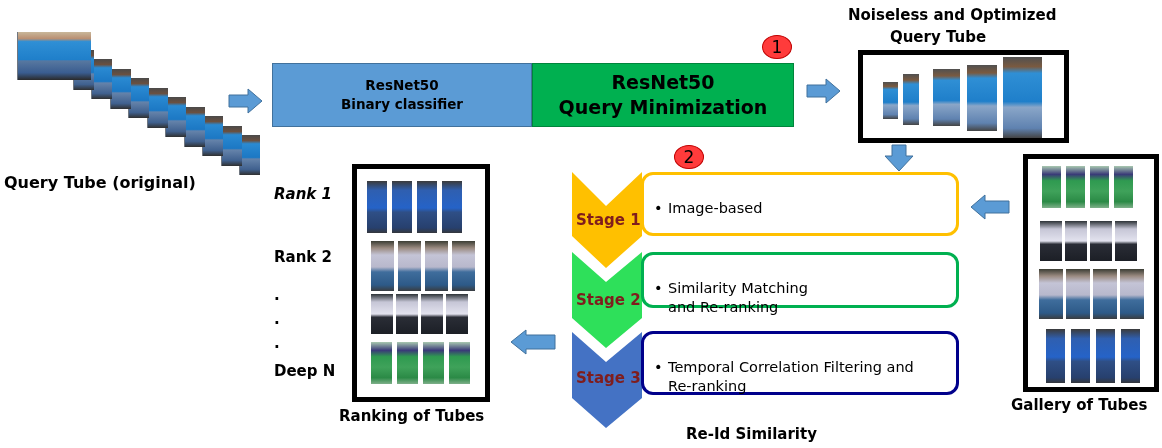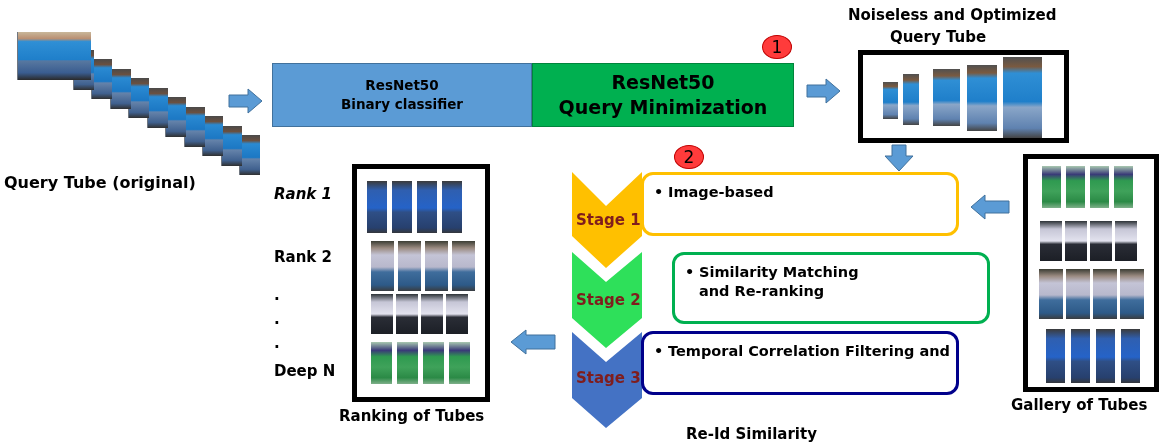--- a/index.html
+++ b/index.html
@@ -24,22 +24,22 @@
   .blackframe { position:absolute; border:5px solid #000; box-sizing:border-box; background:#fff; }
 
   .crop { position:absolute; }
   .p-blue { background: linear-gradient(180deg,#3b3b3b 0%,#2f5fb0 18%,#2563c8 52%,#2f4f86 60%,#27406e 90%,#35373c 100%); }
   .p-white { background: linear-gradient(180deg,#2c3236 0%,#c6c6d6 20%,#e2e2ee 50%,#2a2d36 58%,#1c1f26 100%); }
   .p-back { background: linear-gradient(180deg,#3b3d34 0%,#9a8a80 14%,#c4c4d6 28%,#b8b8cc 52%,#3f6d9c 62%,#2d5a88 88%,#3a3d40 100%); }
   .p-green { background: linear-gradient(180deg,#a8c8b0 0%,#3a3a78 20%,#2f9a50 35%,#3fa25a 60%,#2b8a46 85%,#7fb08a 100%); }
   .p-q { background: linear-gradient(180deg,#505050 0%,#7a5a40 12%,#2f8fd5 20%,#1f7fca 55%,#8aa6c8 62%,#5f82b0 88%,#444 100%); }
 
   .stage-text { position:absolute; font-weight:bold; font-size:15px; color:#7f1d1d; }
-  .desc-box { position:absolute; background:#fff; border:3px solid; border-radius:12px; box-sizing:border-box; padding:8px 0 0 10px;
-              font-weight:bold; font-size:14.5px; line-height:19px; }
+  .desc-box { position:absolute; background:#fff; border:3px solid; border-radius:12px; box-sizing:border-box; padding:24px 0 0 10px;
+              font-weight:normal; font-size:14.5px; line-height:19px; }
   .desc-box .bullet { display:inline-block; width:14px; }
   .desc-box .cont { padding-left:14px; display:block; }
 </style>
 </head>
 <body>
 
 <div id="orig-tube">
     <div class="frame" style="left: 17px; top: 32px; width: 36px; height: 48px; z-index: 13;"></div>
     <div class="frame" style="left: 35.5px; top: 32px; width: 36px; height: 48px; z-index: 12;"></div>
     <div class="frame" style="left: 54px; top: 32px; width: 36px; height: 48px; z-index: 11;"></div>
@@ -97,26 +97,27 @@
   <polygon points="0,80 34,110 70,80 70,146 34,176 0,146" fill="#2ee05a"></polygon>
   <polygon points="0,160 34,190 70,160 70,226 34,256 0,226" fill="#4472c4"></polygon>
 </svg>
 <div class="stage-text" style="left:576px; top:211px;">Stage 1</div>
 <div class="stage-text" style="left:576px; top:291px;">Stage 2</div>
 <div class="stage-text" style="left:576px; top:369px;">Stage 3</div>
 
 <div class="desc-box" style="left:641px; top:172px; width:318px; height:64px; border-color:#ffc000;">
   <span class="bullet">•</span><span>Image-based</span>
 </div>
-<div class="desc-box" style="left:672px; top:252px; width:318px; height:72px; border-color:#00b050;">
+<div class="desc-box" style="left:641px; top:252px; width:318px; height:56px; border-color:#00b050;">
   <span class="bullet">•</span><span>Similarity Matching</span>
   <span class="cont">and Re-ranking</span>
 </div>
 <div class="desc-box" style="left:641px; top:331px; width:318px; height:64px; border-color:#00008b;">
   <span class="bullet">•</span><span>Temporal Correlation Filtering and</span>
+  <span class="cont">Re-ranking</span>
 </div>
 
 <div class="abs lbl" style="left:686px; top:425px;">Re-Id Similarity</div>
 
 <svg class="abs" style="left:970px; top:194px;" width="40" height="26">
   <polygon points="39,7 15,7 15,1 1,13 15,25 15,19 39,19" fill="#5b9bd5" stroke="#41719c" stroke-width="1"></polygon>
 </svg>
 
 <svg class="abs" style="left:510px; top:329px;" width="46" height="26">
   <polygon points="45,6 16,6 16,1 1,13 16,25 16,20 45,20" fill="#5b9bd5" stroke="#41719c" stroke-width="1"></polygon>

